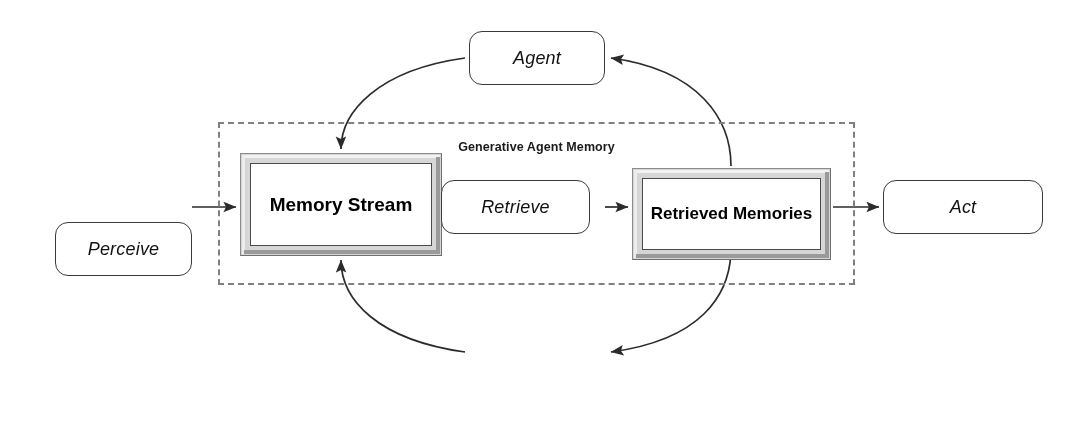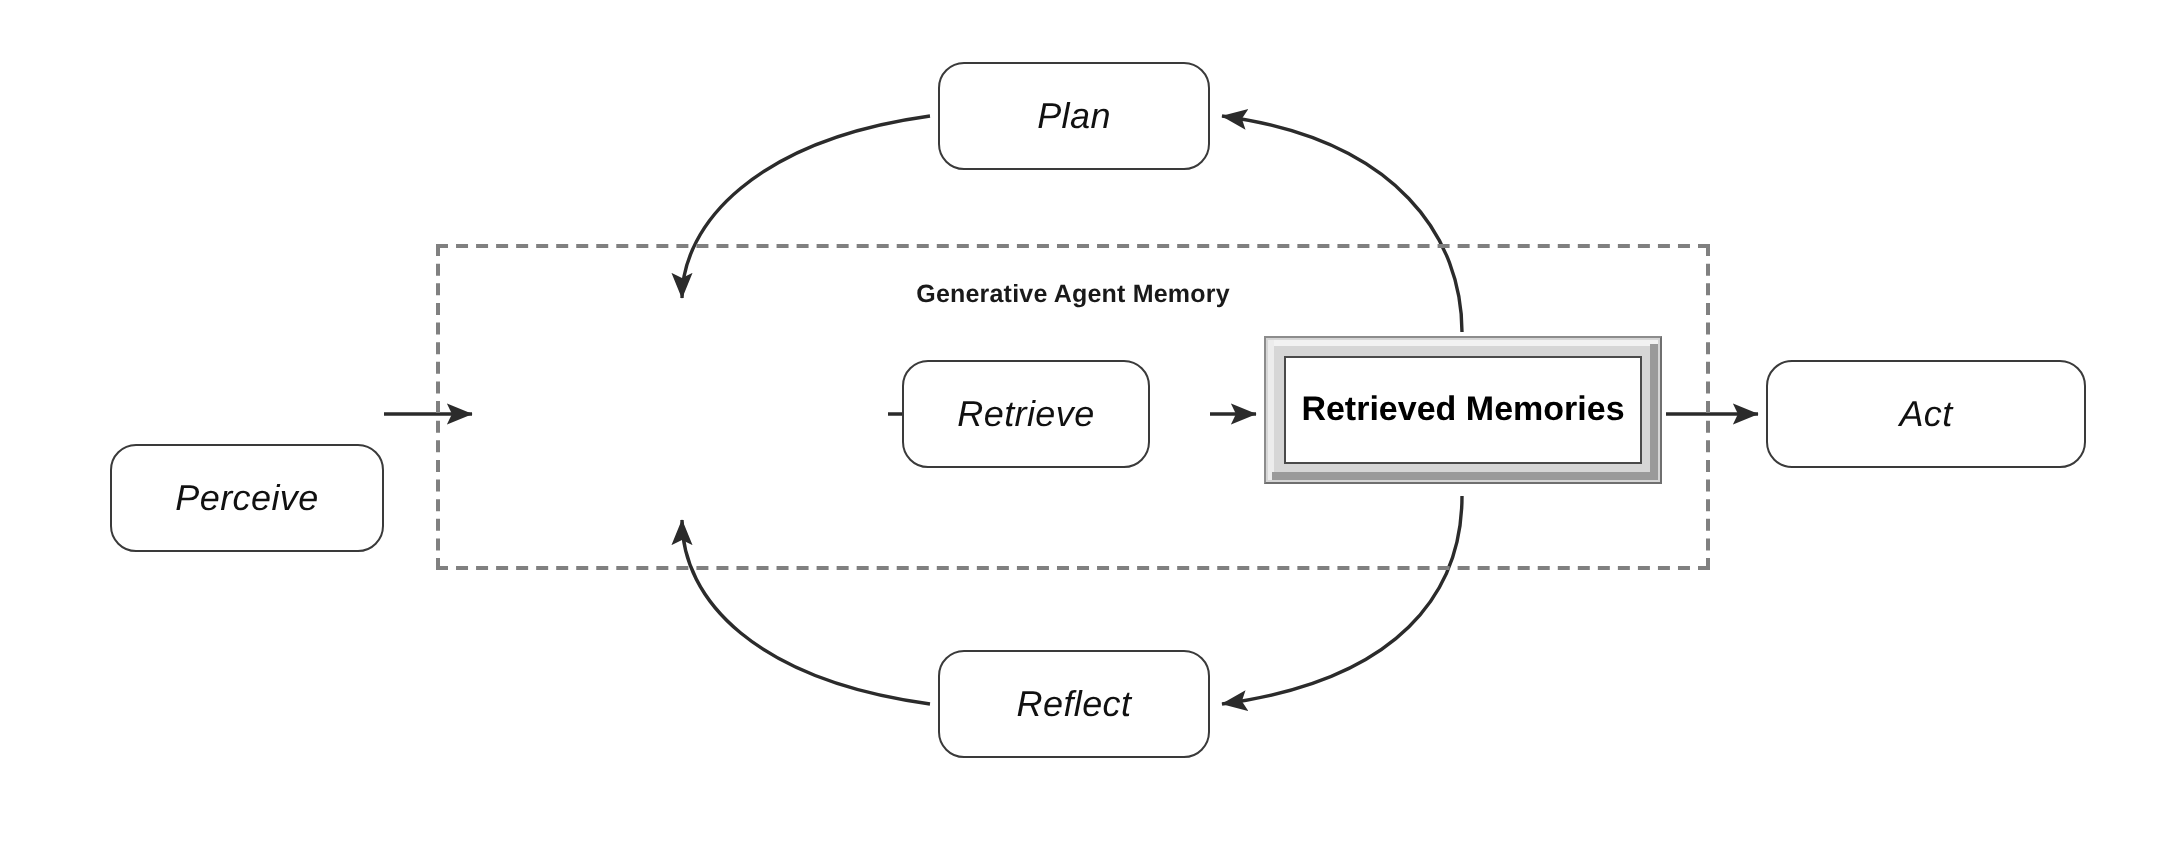--- a/index.html
+++ b/index.html
@@ -138,40 +138,46 @@
 
     <path d="M 731 248 C 731 296, 700 340, 611 352" fill="none" stroke="#2b2b2b" stroke-width="1.7" marker-end="url(#arrowhead)"></path>
 
     <path d="M 465 352 C 378 340, 341 300, 341 260" fill="none" stroke="#2b2b2b" stroke-width="1.7" marker-end="url(#arrowhead)"></path>
   </svg>
 
   <div class="node-round" id="node-perceive" style="left: 55px; top: 180px; width: 137px; height: 54px; margin-top: 42px;">
     <span class="node-label">Perceive</span>
   </div>
 
+  <div class="node-bevel big" id="node-memory-stream" style="left: 240px; top: 153px; width: 202px; height: 103px;">
+    <div class="bevel-hl-top"></div>
+    <div class="bevel-hl-left"></div>
+    <div class="bevel-sh-right"></div>
+    <div class="bevel-sh-bottom"></div>
+    <div class="bevel-inner">
+      <span class="node-label">Memory Stream</span>
+    </div>
+  </div>
 
-  <div class="node-round" id="node-retrieve" style="left: 451px; top: 180px; width: 124px; height: 54px;">
+  <div class="node-round" id="node-retrieve" style="left: 441px; top: 180px; width: 149px; height: 54px;">
     <span class="node-label">Retrieve</span>
   </div>
 
-  <div class="node-bevel" id="node-retrieved-memories" style="left: 632px; top: 168px; width: 199px; height: 74px;">
+  <div class="node-bevel" id="node-retrieved-memories" style="left: 632px; top: 168px; width: 199px; height: 92px;">
     <div class="bevel-hl-top"></div>
     <div class="bevel-hl-left"></div>
     <div class="bevel-sh-right"></div>
     <div class="bevel-sh-bottom"></div>
     <div class="bevel-inner">
       <span class="node-label">Retrieved Memories</span>
     </div>
   </div>
 
   <div class="node-round" id="node-act" style="left: 883px; top: 180px; width: 160px; height: 54px;">
     <span class="node-label">Act</span>
   </div>
 
   <div class="node-round" id="node-plan" style="left: 469px; top: 31px; width: 136px; height: 54px;">
-    <span class="node-label">Plan</span>
+    <span class="node-label">Agent</span>
   </div>
 
-  <div class="node-round" id="node-reflect" style="left: 469px; top: 325px; width: 136px; height: 54px;">
-    <span class="node-label">Reflect</span>
-  </div>
 
 </div>
 
 </body></html>

